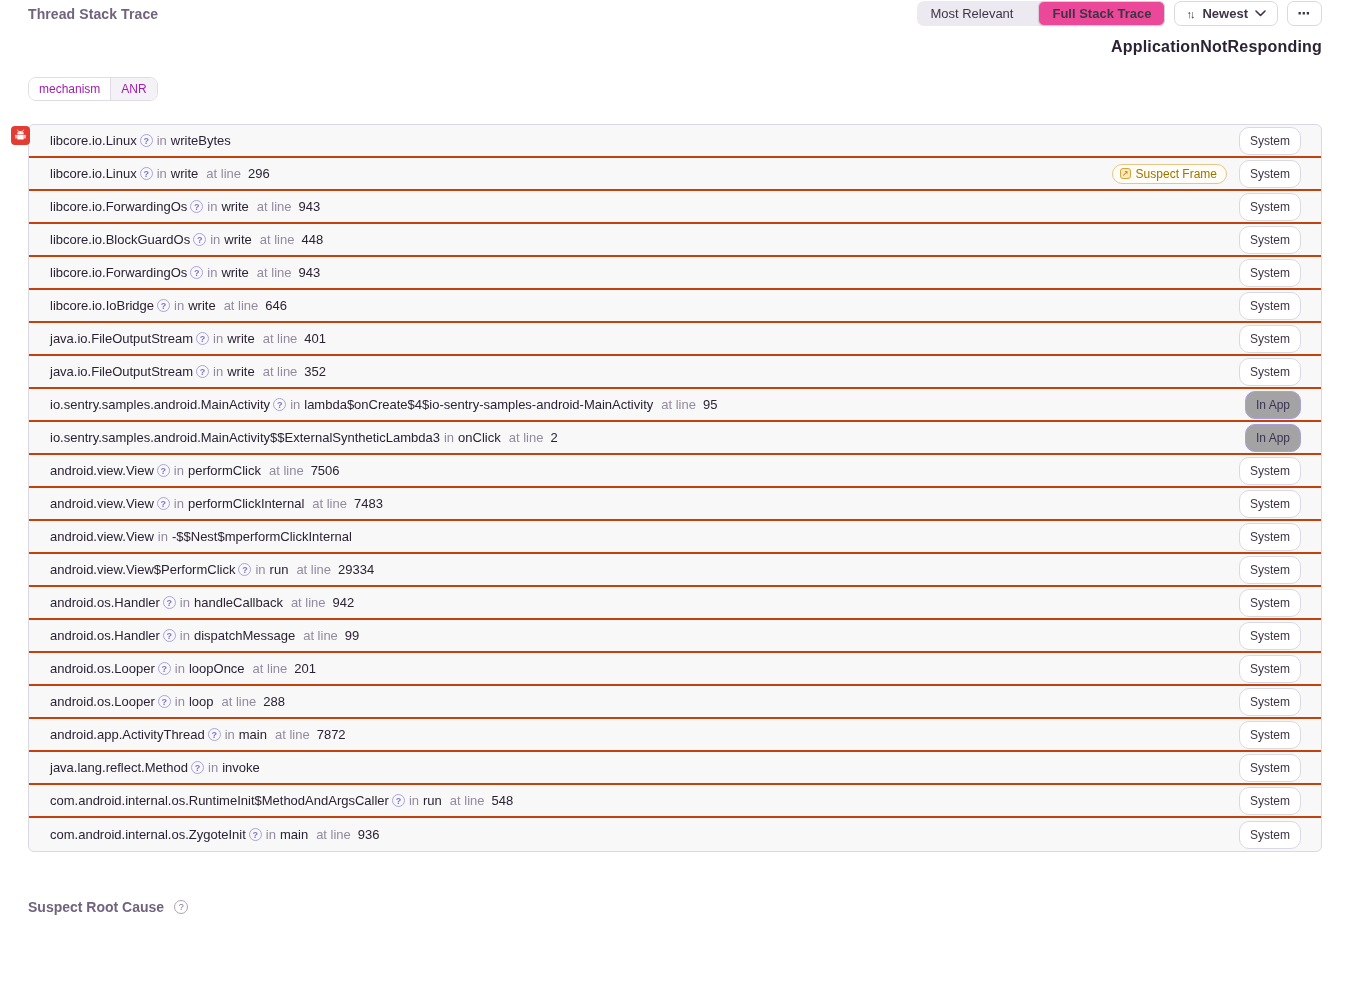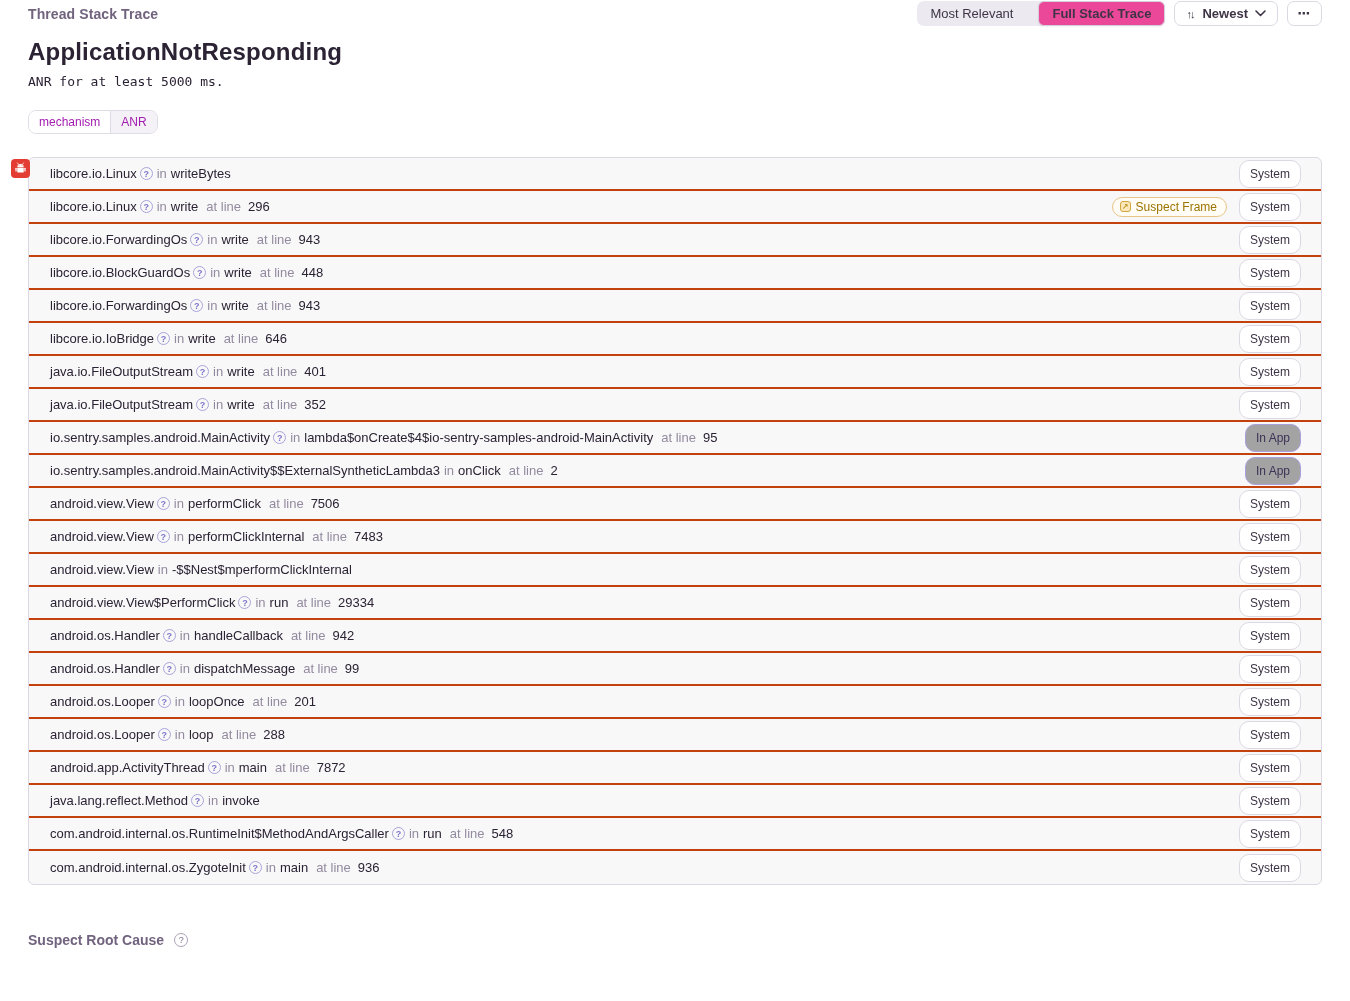--- a/index.html
+++ b/index.html
@@ -1,35 +1,35 @@
 <!DOCTYPE html>
 <html><head>
 <meta charset="utf-8">
 <style>
   * { margin: 0; padding: 0; box-sizing: border-box; }
   html, body { width: 1350px; height: 1001px; background: #ffffff; overflow: hidden; }
   body { font-family: "Liberation Sans", "DejaVu Sans", sans-serif; color: #2b2233; }
-  .page { padding: 0 28px; position: relative; }
+  .page { padding: 0 28px; position: relative; text-align: right; }
 
   
   .header-row { display: flex; justify-content: space-between; align-items: flex-start; padding-top: 1px; }
   .section-title { font-size: 14px; font-weight: bold; color: #71637e; padding-top: 5px; letter-spacing: .1px; }
   .controls { display: flex; gap: 9px; align-items: center; }
 
   .segmented { display: flex; align-items: center; background: #eceaf0; border-radius: 7px; height: 25px; }
   .segment { font-size: 13px; color: #3e3446; padding: 0 13px; height: 25px; display: flex; align-items: center; cursor: pointer; border-radius: 6px; }
   .segment.active { background: #ec4899; border: 1px solid #d4cfdb; font-weight: bold; box-shadow: 0 1px 2px rgba(43,34,51,.06); margin-left: 12px; }
 
   .btn { display: flex; align-items: center; gap: 7px; height: 25px; padding: 0 11px; border: 1px solid #dcd8e3; border-radius: 7px; background: #fff; font-size: 13px; color: #3e3446; cursor: pointer; }
   .btn .bold { font-weight: bold; }
   .sort-glyph { font-size: 11px; letter-spacing: -2px; color: #3e3446; padding-right: 2px; }
   .chev svg { display: block; }
   .btn-more { justify-content: center; width: 35px; padding: 0; font-weight: bold; letter-spacing: 1px; color: #3e3446; }
 
-  .error-title { font-size: 24px; font-weight: bold; color: #2b2233; margin-top: 12px; letter-spacing: .2px; }
+  .error-title { font-size: 16px; font-weight: bold; color: #2b2233; margin-top: 12px; letter-spacing: .2px; }
   .error-subtitle { font-family: "DejaVu Sans Mono", "Liberation Mono", monospace; font-size: 13px; color: #2b2233; margin-top: 8px; }
 
   .tags { margin-top: 21px; display: flex; }
   .tag-pill { display: inline-flex; border: 1px solid #e0dce5; border-radius: 8px; overflow: hidden; font-size: 12px; color: #a21caf; height: 24px; align-items: stretch; }
   .tag-key { display: flex; align-items: center; padding: 0 10px; background: #ffffff; border-right: 1px solid #e0dce5; }
   .tag-val { display: flex; align-items: center; padding: 0 10px; background: #f4f2f7; }
 
   
   .trace { margin-top: 23px; border: 1px solid #dcd8e3; border-radius: 6px; position: relative; background: #f8f8f9; }
   .platform-icon { position: absolute; left: -18px; top: 1px; width: 19px; height: 19px; background: #e23c33; border-radius: 4px; z-index: 2; display: flex; align-items: center; justify-content: center; }
@@ -75,21 +75,20 @@
         </span>
       </div>
 
       <div class="btn btn-more">
         <span>⋯</span>
       </div>
     </div>
   </div>
 
   <div class="error-title">ApplicationNotResponding</div>
-  <div class="error-subtitle">ANR for at least 5000 ms.</div>
 
   <div class="tags">
     <div class="tag-pill">
       <span class="tag-key">mechanism</span>
       <span class="tag-val">ANR</span>
     </div>
   </div>
 
   <div class="trace" id="trace-list">
     <div class="platform-icon">

